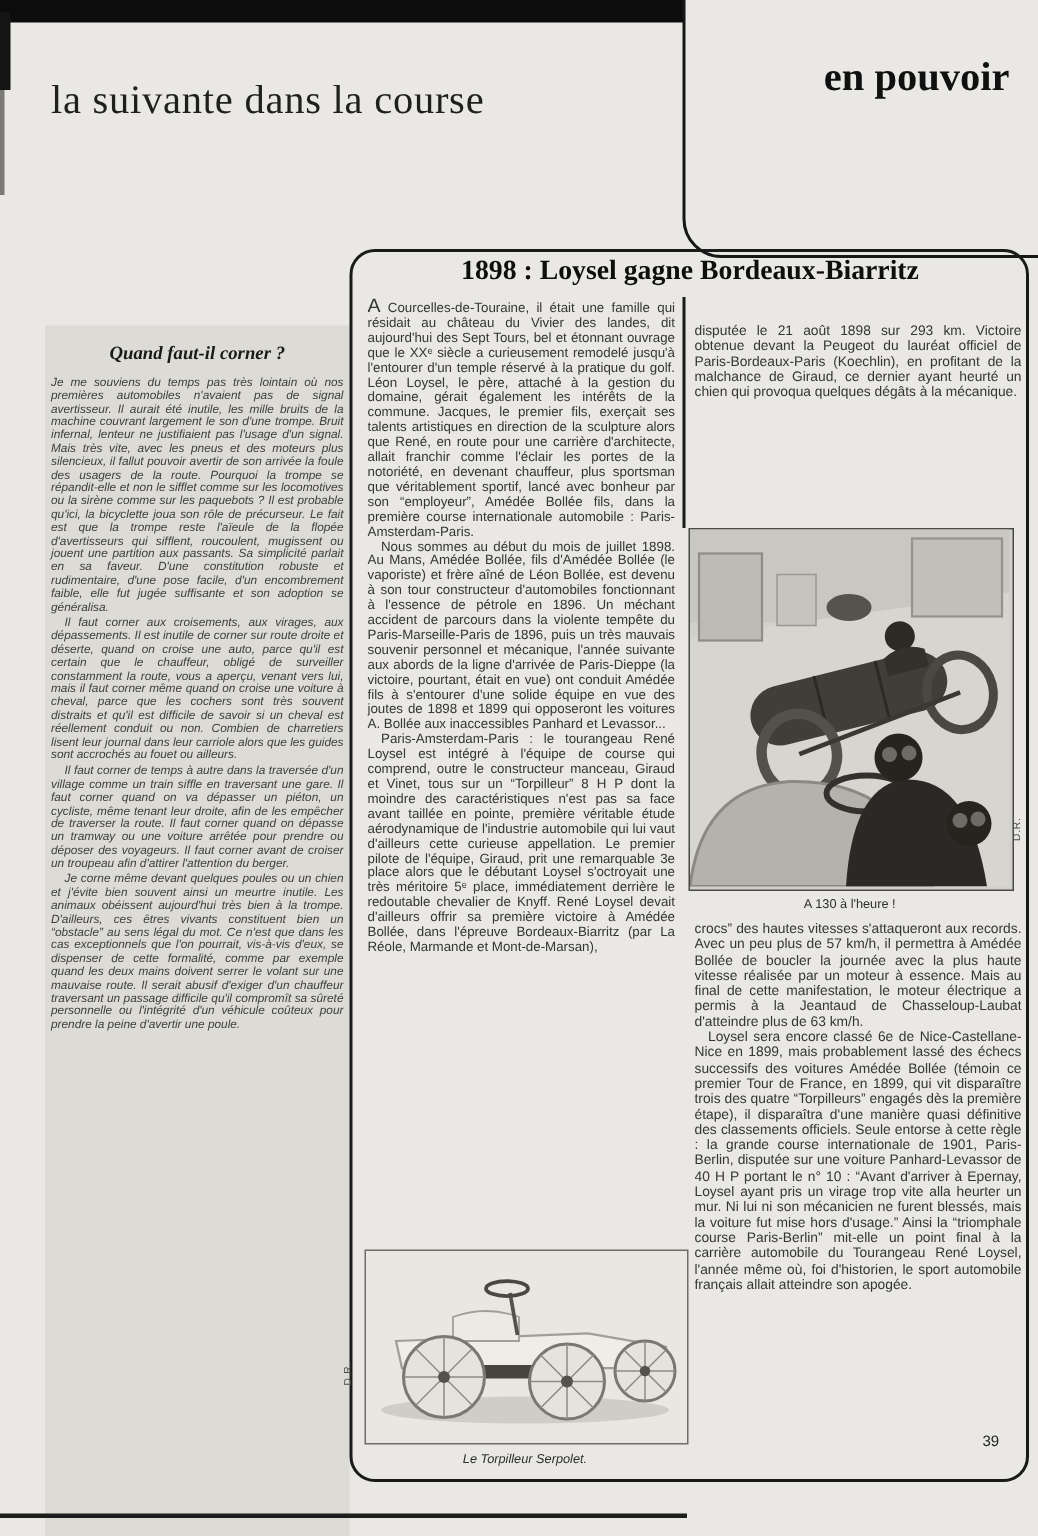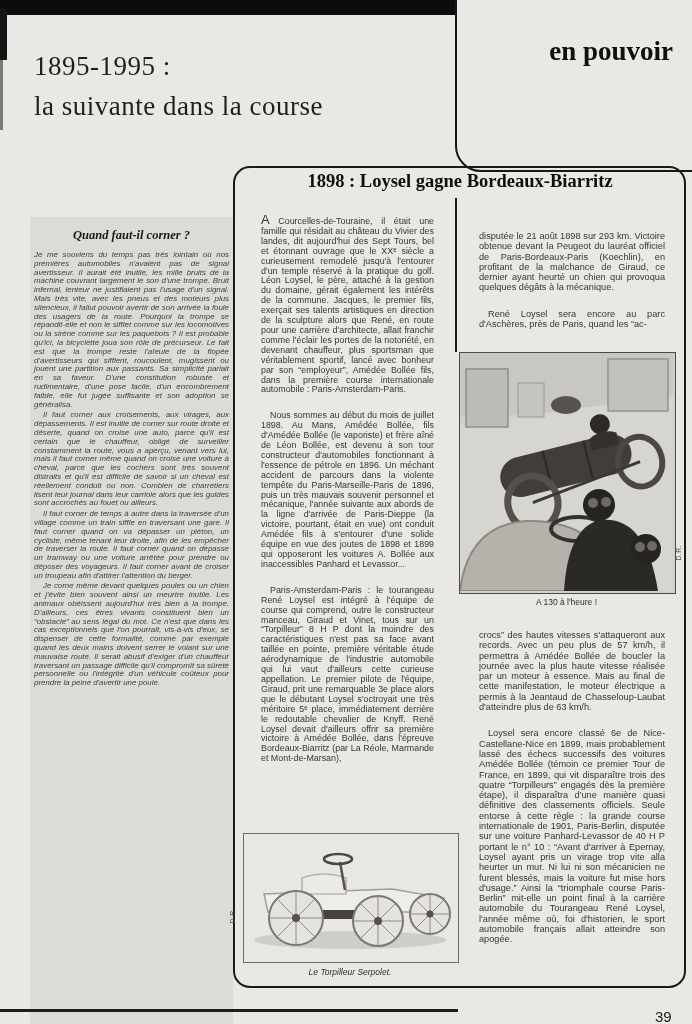--- a/index.html
+++ b/index.html
@@ -30,56 +30,55 @@
   .attribution{position:absolute;left:52px;top:938px;width:170px;text-align:center;
                font-family:"Liberation Serif",serif;font-weight:bold;font-size:10.5px;
                line-height:15px;color:#161616;}
 
   .article-frame{position:absolute;left:233px;top:166px;width:453px;height:822px;box-sizing:border-box;
                  border:2px solid #1a1a1a;border-radius:17px;}
   .headline{position:absolute;left:246px;top:171px;width:428px;text-align:center;
             font-family:"Liberation Serif",serif;font-weight:bold;font-size:18.5px;color:#0e0e0e;}
   .divider{position:absolute;left:455px;top:198px;width:2px;height:154px;background:#1a1a1a;}
 
-  .col p{font-size:8.9px;line-height:9.9px;text-align:justify;margin:16px;text-indent:9px;color:#353535;}
+  .col p{font-size:8.9px;line-height:9.9px;text-align:justify;margin:0;text-indent:9px;color:#353535;}
   .col p.flush{text-indent:0;}
   .col1{position:absolute;left:245px;top:199px;width:205px;height:628px;overflow:hidden;}
   .col1 p.lead::first-letter{font-size:13px;}
   .col2a{position:absolute;left:463px;top:215px;width:218px;height:150px;overflow:hidden;}
   .col2a p, .col2b p{font-size:9.2px;line-height:10.3px;}
   .col2b{position:absolute;left:463px;top:614px;width:218px;height:372px;overflow:hidden;}
 
   .img-top{position:absolute;left:459px;top:352px;width:215px;height:240px;
            border:1px solid #4a4a46;background:#d2d0cb;}
   .cap-top{position:absolute;left:459px;top:597px;width:215px;text-align:center;
            font-size:8.5px;color:#2e2e2e;}
   .credit-top{position:absolute;left:675px;top:545px;font-size:6.8px;color:#4c4c4a;
               writing-mode:vertical-rl;transform:rotate(180deg);letter-spacing:.5px;}
   .img-bottom{position:absolute;left:243px;top:833px;width:214px;height:128px;
               border:1px solid #6e6c68;background:#e8e7e2;}
   .cap-bottom{position:absolute;left:243px;top:967px;width:214px;text-align:center;
               font-style:italic;font-size:8.5px;color:#2e2e2e;}
   .credit-bottom{position:absolute;left:229px;top:908px;font-size:6.8px;color:#4c4c4a;
                  writing-mode:vertical-rl;transform:rotate(180deg);letter-spacing:.5px;}
-  .pagenum{position:absolute;left:655px;top:1008px;font-size:15px;color:#222;}
+  .pagenum{position:absolute;left:655px;top:956px;font-size:10px;color:#222;}
   figure{margin:0;}
   svg{display:block;}
 </style>
 </head>
 <body>
 
 <div class="page">
 
   <div class="scan-top"></div>
   <div class="scan-top-notch"></div>
   <div class="scan-left"></div>
   <div class="scan-left2"></div>
 
   <div class="masthead">
-    <div>1895-1995 :</div>
     <div>la suivante dans la course</div>
   </div>
 
   <div class="corner-box">
     <div>en pouvoir</div>
   </div>
 
   <div class="sidebar">
     <h3>Quand faut-il corner ?</h3>
     <p class="flush">Je me souviens du temps pas très lointain où nos premières automobiles n'avaient pas de signal avertisseur. Il aurait été inutile, les mille bruits de la machine couvrant largement le son d'une trompe. Bruit infernal, lenteur ne justifiaient pas l'usage d'un signal. Mais très vite, avec les pneus et des moteurs plus silencieux, il fallut pouvoir avertir de son arrivée la foule des usagers de la route. Pourquoi la trompe se répandit-elle et non le sifflet comme sur les locomotives ou la sirène comme sur les paquebots ? Il est probable qu'ici, la bicyclette joua son rôle de précurseur. Le fait est que la trompe reste l'aïeule de la flopée d'avertisseurs qui sifflent, roucoulent, mugissent ou jouent une partition aux passants. Sa simplicité parlait en sa faveur. D'une constitution robuste et rudimentaire, d'une pose facile, d'un encombrement faible, elle fut jugée suffisante et son adoption se généralisa.</p>
@@ -93,21 +92,20 @@
   <div class="divider"></div>
 
   <div class="col col1">
     <p class="flush lead">A Courcelles-de-Touraine, il était une famille qui résidait au château du Vivier des landes, dit aujourd'hui des Sept Tours, bel et étonnant ouvrage que le XXᵉ siècle a curieusement remodelé jusqu'à l'entourer d'un temple réservé à la pratique du golf. Léon Loysel, le père, attaché à la gestion du domaine, gérait également les intérêts de la commune. Jacques, le premier fils, exerçait ses talents artistiques en direction de la sculpture alors que René, en route pour une carrière d'architecte, allait franchir comme l'éclair les portes de la notoriété, en devenant chauffeur, plus sportsman que véritablement sportif, lancé avec bonheur par son “employeur”, Amédée Bollée fils, dans la première course internationale automobile : Paris-Amsterdam-Paris.</p>
     <p>Nous sommes au début du mois de juillet 1898. Au Mans, Amédée Bollée, fils d'Amédée Bollée (le vaporiste) et frère aîné de Léon Bollée, est devenu à son tour constructeur d'automobiles fonctionnant à l'essence de pétrole en 1896. Un méchant accident de parcours dans la violente tempête du Paris-Marseille-Paris de 1896, puis un très mauvais souvenir personnel et mécanique, l'année suivante aux abords de la ligne d'arrivée de Paris-Dieppe (la victoire, pourtant, était en vue) ont conduit Amédée fils à s'entourer d'une solide équipe en vue des joutes de 1898 et 1899 qui opposeront les voitures A. Bollée aux inaccessibles Panhard et Levassor...</p>
     <p>Paris-Amsterdam-Paris : le tourangeau René Loysel est intégré à l'équipe de course qui comprend, outre le constructeur manceau, Giraud et Vinet, tous sur un “Torpilleur” 8 H P dont la moindre des caractéristiques n'est pas sa face avant taillée en pointe, première véritable étude aérodynamique de l'industrie automobile qui lui vaut d'ailleurs cette curieuse appellation. Le premier pilote de l'équipe, Giraud, prit une remarquable 3e place alors que le débutant Loysel s'octroyait une très méritoire 5ᵉ place, immédiatement derrière le redoutable chevalier de Knyff. René Loysel devait d'ailleurs offrir sa première victoire à Amédée Bollée, dans l'épreuve Bordeaux-Biarritz (par La Réole, Marmande et Mont-de-Marsan),</p>
   </div>
 
   <div class="col col2a">
     <p class="flush">disputée le 21 août 1898 sur 293 km. Victoire obtenue devant la Peugeot du lauréat officiel de Paris-Bordeaux-Paris (Koechlin), en profitant de la malchance de Giraud, ce dernier ayant heurté un chien qui provoqua quelques dégâts à la mécanique.</p>
-    <p>René Loysel sera encore au parc d'Aschères, près de Paris, quand les “ac-</p>
   </div>
 
   <figure class="img-top">
     <svg width="213" height="238" viewBox="0 0 213 238">
       <rect width="213" height="238" fill="#d2d0cb"></rect>
       <rect width="213" height="62" fill="#c9c7c1"></rect>
       <path d="M0,72 L213,42 L213,238 L0,238 Z" fill="#d7d5d0"></path>
       <rect x="6" y="16" width="42" height="58" fill="#bdbbb5" stroke="#8f8d87" stroke-width="1.5"></rect>
       <rect x="148" y="6" width="60" height="52" fill="#c2c0ba" stroke="#95938d" stroke-width="1.5"></rect>
       <rect x="58" y="30" width="26" height="34" fill="#c6c4be" stroke="#9a9892" stroke-width="1"></rect>

